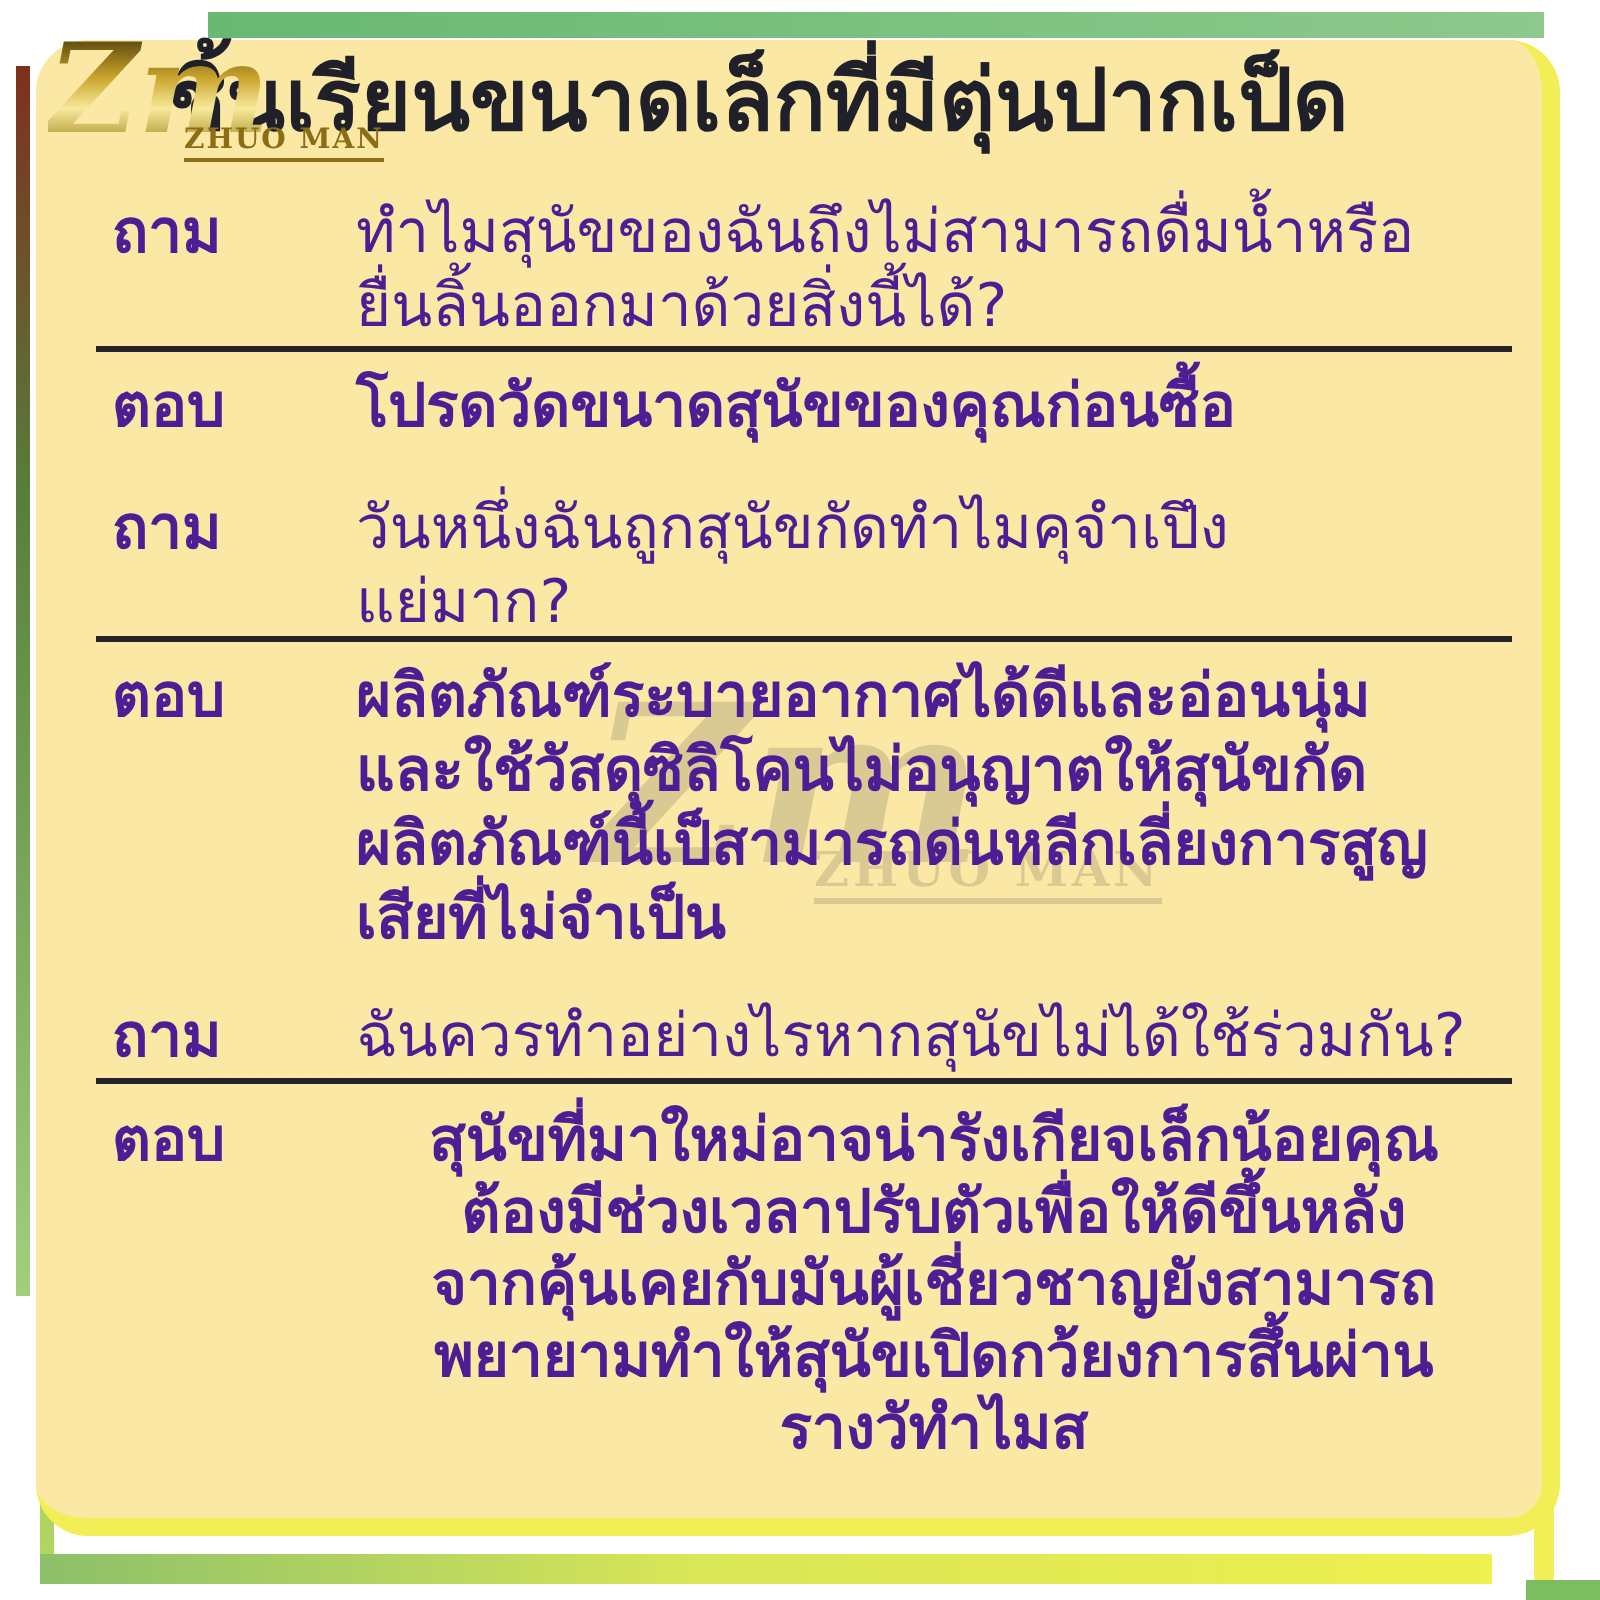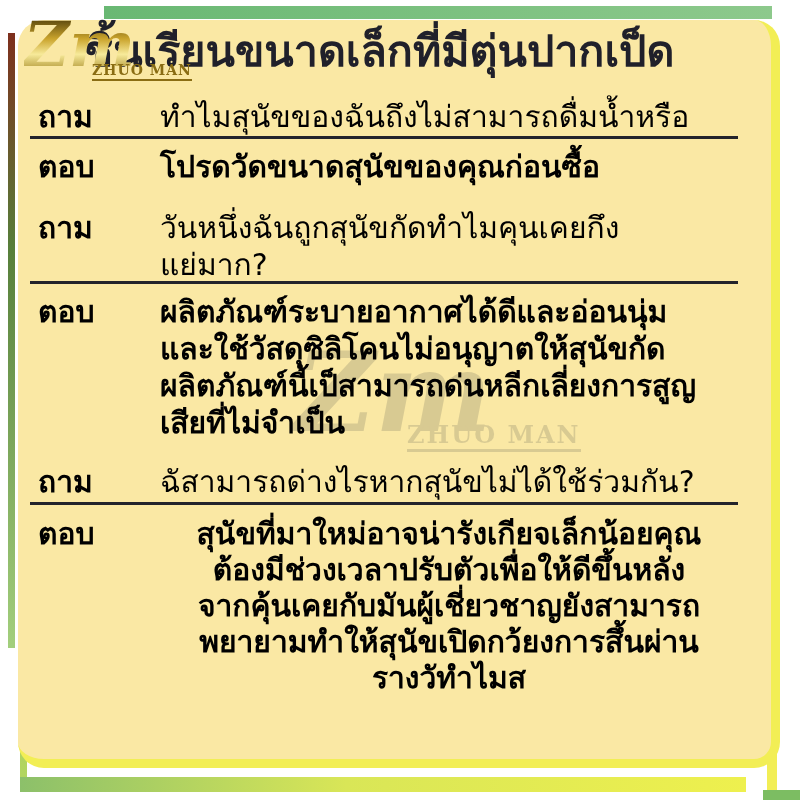--- a/index.html
+++ b/index.html
@@ -49,21 +49,21 @@
     opacity:0.20;z-index:1;pointer-events:none;}
   .watermark .wm-mark{
     font-family:"DejaVu Serif","Liberation Serif",serif;
     font-style:italic;font-weight:bold;font-size:110px;line-height:1;color:#55554d;}
   .watermark .wm-name{position:absolute;left:112px;top:82px;white-space:nowrap;
     font-family:"DejaVu Serif","Liberation Serif",serif;
     font-size:24px;font-weight:bold;letter-spacing:2px;color:#55554d;
     border-bottom:3px solid #55554d;}
 
   
-  .qa{position:absolute;top:78px;left:12px;width:708px;z-index:3;color:#000000;}
+  .qa{position:absolute;top:78px;left:30px;width:708px;z-index:3;color:#4c1d95;}
   .row{display:flex;align-items:flex-start;}
   .lbl{flex:none;width:130px;padding-left:8px;box-sizing:border-box;
     font-size:30px;font-weight:bold;line-height:37px;}
   .txt{flex:1;font-size:30px;line-height:37px;}
   .row.q .txt{font-weight:normal;}
   .row.a .txt{font-weight:bold;}
   .row.a3 .txt{line-height:36px;text-align:center;}
   .row.a3 .lbl{line-height:36px;}
   .divider{height:3px;background:#23232b;}
   .d1{margin-top:1px;}
@@ -91,52 +91,53 @@
     <span class="wm-mark">Zm</span>
     <span class="wm-name">ZHUO MAN</span>
   </div>
 
   <div class="qa">
 
     <div class="row q">
       <div class="lbl">ถาม</div>
       <div class="txt">
         <div>ทำไมสุนัขของฉันถึงไม่สามารถดื่มน้ำหรือ</div>
+        <div>ยื่นลิ้นออกมาด้วยสิ่งนี้ได้?</div>
       </div>
     </div>
     <div class="divider d1"></div>
     <div class="row a m-a1">
       <div class="lbl">ตอบ</div>
       <div class="txt">
         <div>โปรดวัดขนาดสุนัขของคุณก่อนซื้อ</div>
       </div>
     </div>
 
     <div class="row q m-q2">
       <div class="lbl">ถาม</div>
       <div class="txt">
-        <div>วันหนึ่งฉันถูกสุนัขกัดทำไมคุนเคยกึง</div>
+        <div>วันหนึ่งฉันถูกสุนัขกัดทำไมคุจำเปึง</div>
         <div>แย่มาก?</div>
       </div>
     </div>
     <div class="divider d2"></div>
     <div class="row a m-a2">
       <div class="lbl">ตอบ</div>
       <div class="txt">
         <div>ผลิตภัณฑ์ระบายอากาศได้ดีและอ่อนนุ่ม</div>
         <div>และใช้วัสดุซิลิโคนไม่อนุญาตให้สุนัขกัด</div>
         <div>ผลิตภัณฑ์นี้เป็สามารถด่นหลีกเลี่ยงการสูญ</div>
         <div>เสียที่ไม่จำเป็น</div>
       </div>
     </div>
 
     <div class="row q m-q3">
       <div class="lbl">ถาม</div>
       <div class="txt">
-        <div>ฉัสามารถด่างไรหากสุนัขไม่ได้ใช้ร่วมกัน?</div>
+        <div>ฉันควรทำอย่างไรหากสุนัขไม่ได้ใช้ร่วมกัน?</div>
       </div>
     </div>
     <div class="divider d3"></div>
     <div class="row a a3 m-a3">
       <div class="lbl">ตอบ</div>
       <div class="txt">
         <div>สุนัขที่มาใหม่อาจน่ารังเกียจเล็กน้อยคุณ</div>
         <div>ต้องมีช่วงเวลาปรับตัวเพื่อให้ดีขึ้นหลัง</div>
         <div>จากคุ้นเคยกับมันผู้เชี่ยวชาญยังสามารถ</div>
         <div>พยายามทำให้สุนัขเปิดกว้ยงการสึ้นผ่าน</div>

